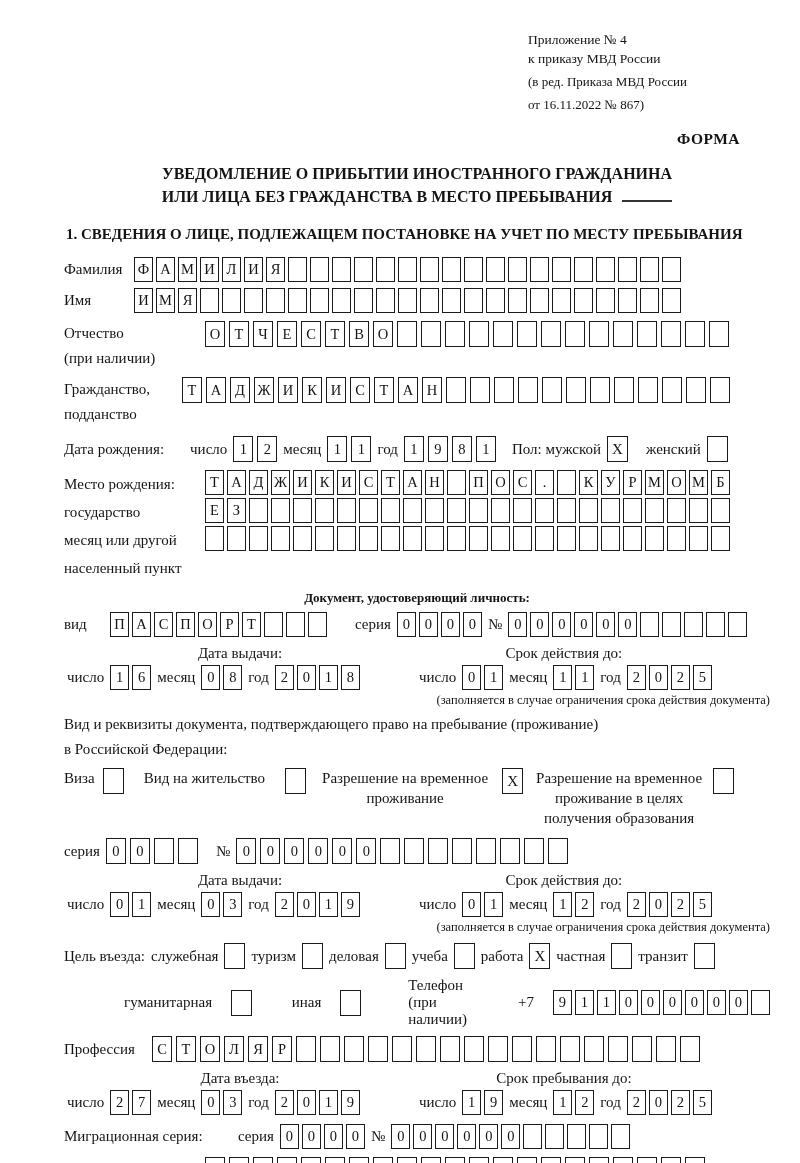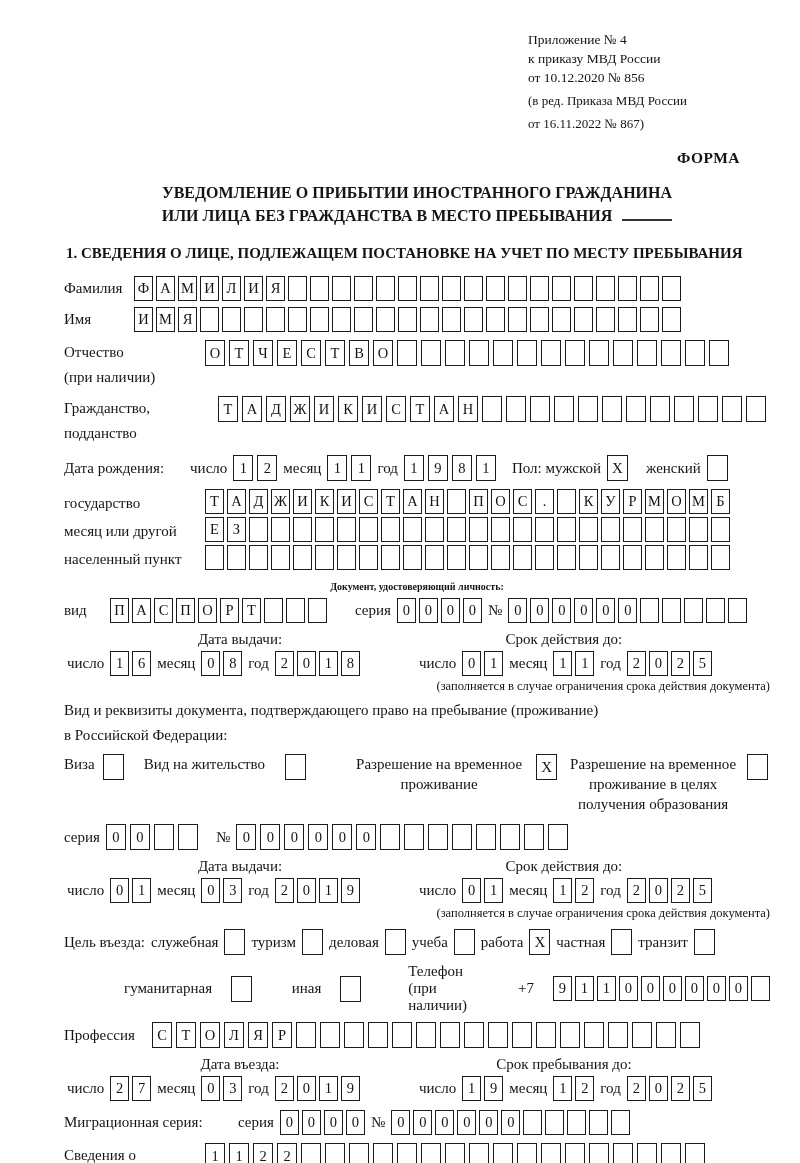--- a/index.html
+++ b/index.html
@@ -39,42 +39,41 @@
   .w70 { width:70px; } .w140 { width:141px; } .w115 { width:118px; }
   .stack { display:flex; flex-direction:column; gap:3px; }
   
   .dates { display:flex; margin:8px 0 2px 0; }
   .dgroup { display:flex; flex-direction:column; }
   .dgroup.left { width:352px; flex:none; }
   .dlabel { text-align:center; margin-bottom:3px; }
   .dcells { display:flex; align-items:center; gap:3px; }
   .dcells .t { margin:0 3px; }
   .note-r { text-align:right; font-size:12.5px; margin:3px 0 2px 0; }
-  .doc-heading { text-align:center; font-weight:bold; font-size:10px; margin:8px 0 4px 0; }
+  .doc-heading { text-align:center; font-weight:bold; font-size:13px; margin:8px 0 4px 0; }
   .plain { line-height:21px; }
   
   .opts { display:flex; align-items:flex-start; margin:8px 0 6px 0; gap:10px; }
   .opt { display:flex; align-items:flex-start; gap:8px; }
   .opt .txt { line-height:20px; }
   .opt .txt.c { text-align:center; }
-  .w-rvp { width:178px;margin-left:34px; } .w-rvpo { width:172px; }
+  .w-rvp { width:178px; } .w-rvpo { width:172px; }
   
   .purp { display:flex; align-items:center; gap:6px; margin:8px 0 4px 0; flex-wrap:nowrap; }
   .purp .t { flex:none; }
   .phone-row { display:flex; align-items:center; gap:7px; margin:8px 0; }
 </style>
 </head>
 <body>
 
 <div class="page">
 
   <div class="hdr">
     <div>Приложение № 4</div>
     <div>к приказу МВД России</div>
-    <div>от 10.12.2020 № 856</div>
     <div class="sub">(в ред. Приказа МВД России</div>
     <div class="sub">от 16.11.2022 № 867)</div>
   </div>
   <div class="forma">ФОРМА</div>
 
   <div class="title">
     <div>УВЕДОМЛЕНИЕ О ПРИБЫТИИ ИНОСТРАННОГО ГРАЖДАНИНА</div>
     <div>
       <span>ИЛИ ЛИЦА БЕЗ ГРАЖДАНСТВА В МЕСТО ПРЕБЫВАНИЯ</span><span class="blank-line"></span>
     </div>
@@ -168,21 +167,21 @@
         <span class="cell"></span>
         <span class="cell"></span>
         <span class="cell"></span>
         <span class="cell"></span>
         <span class="cell"></span>
         <span class="cell"></span>
         <span class="cell"></span>
       </span>
   </div>
 
-  <div class="frow" style="align-items:flex-start;gap:36px;">
+  <div class="frow" style="align-items:flex-start;">
     <span class="lblcol w115">
       <div>Гражданство,</div>
       <div>подданство</div>
     </span>
     <span class="cells">
         <span class="cell">Т</span>
         <span class="cell">А</span>
         <span class="cell">Д</span>
         <span class="cell">Ж</span>
         <span class="cell">И</span>
@@ -230,20 +229,21 @@
     <span style="width:4px;"></span>
     <span>Пол: мужской</span>
     <span class="cb">X</span>
     <span style="width:6px;"></span>
     <span>женский</span>
     <span class="cb"></span>
   </div>
 
   <div class="frow" style="align-items:flex-start; margin-top:8px;">
     <span class="lblcol w140" style="line-height:28px;">
+      <div>Место рождения:</div>
       <div>государство</div>
       <div>месяц или другой</div>
       <div>населенный пункт</div>
     </span>
     <span class="stack">
       <span class="cells sm">
           <span class="cell">Т</span>
           <span class="cell">А</span>
           <span class="cell">Д</span>
           <span class="cell">Ж</span>

